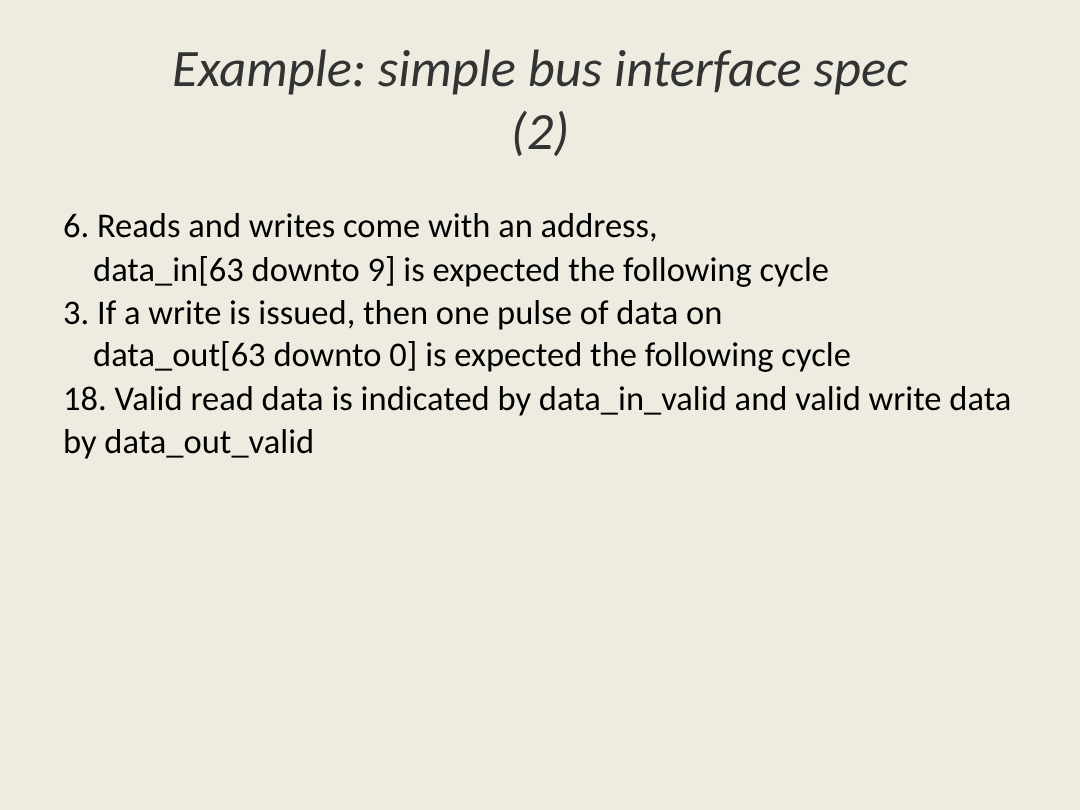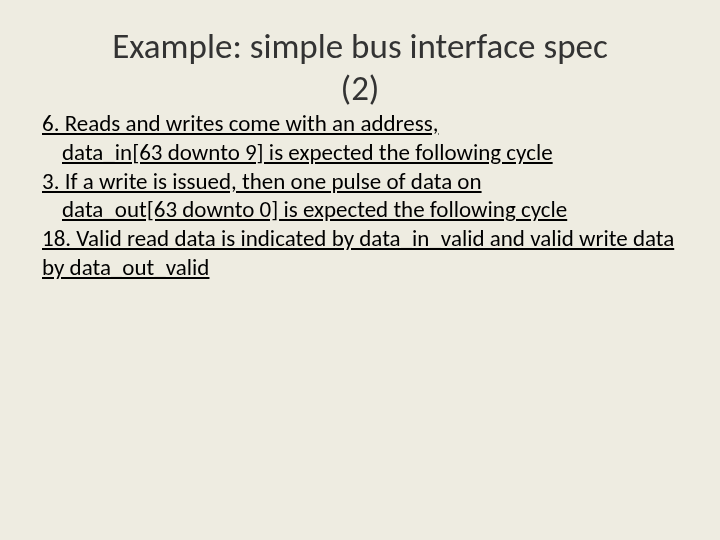--- a/index.html
+++ b/index.html
@@ -19,31 +19,32 @@
       width: 100%;
       height: 100%;
       padding: 25px 40px 40px 40px;
     }
     .title {
       font-size: 35px;
       font-weight: 400;
       text-align: center;
       color: #333333;
       line-height: 1.2;
+      margin-bottom: 28px;
       padding: 0 60px;
+      font-style: italic;
     }
     .content {
       font-size: 23px;
       line-height: 1.25;
       color: #000000;
       padding-left: 2px;
     }
     .item {
       margin-bottom: 0;
-      text-decoration: underline;
     }
     .continuation {
       padding-left: 20px;
     }
   </style>
 </head>
 <body>
 
 <div class="slide">
   <h1 class="title">Example: simple bus interface spec (2)</h1>

